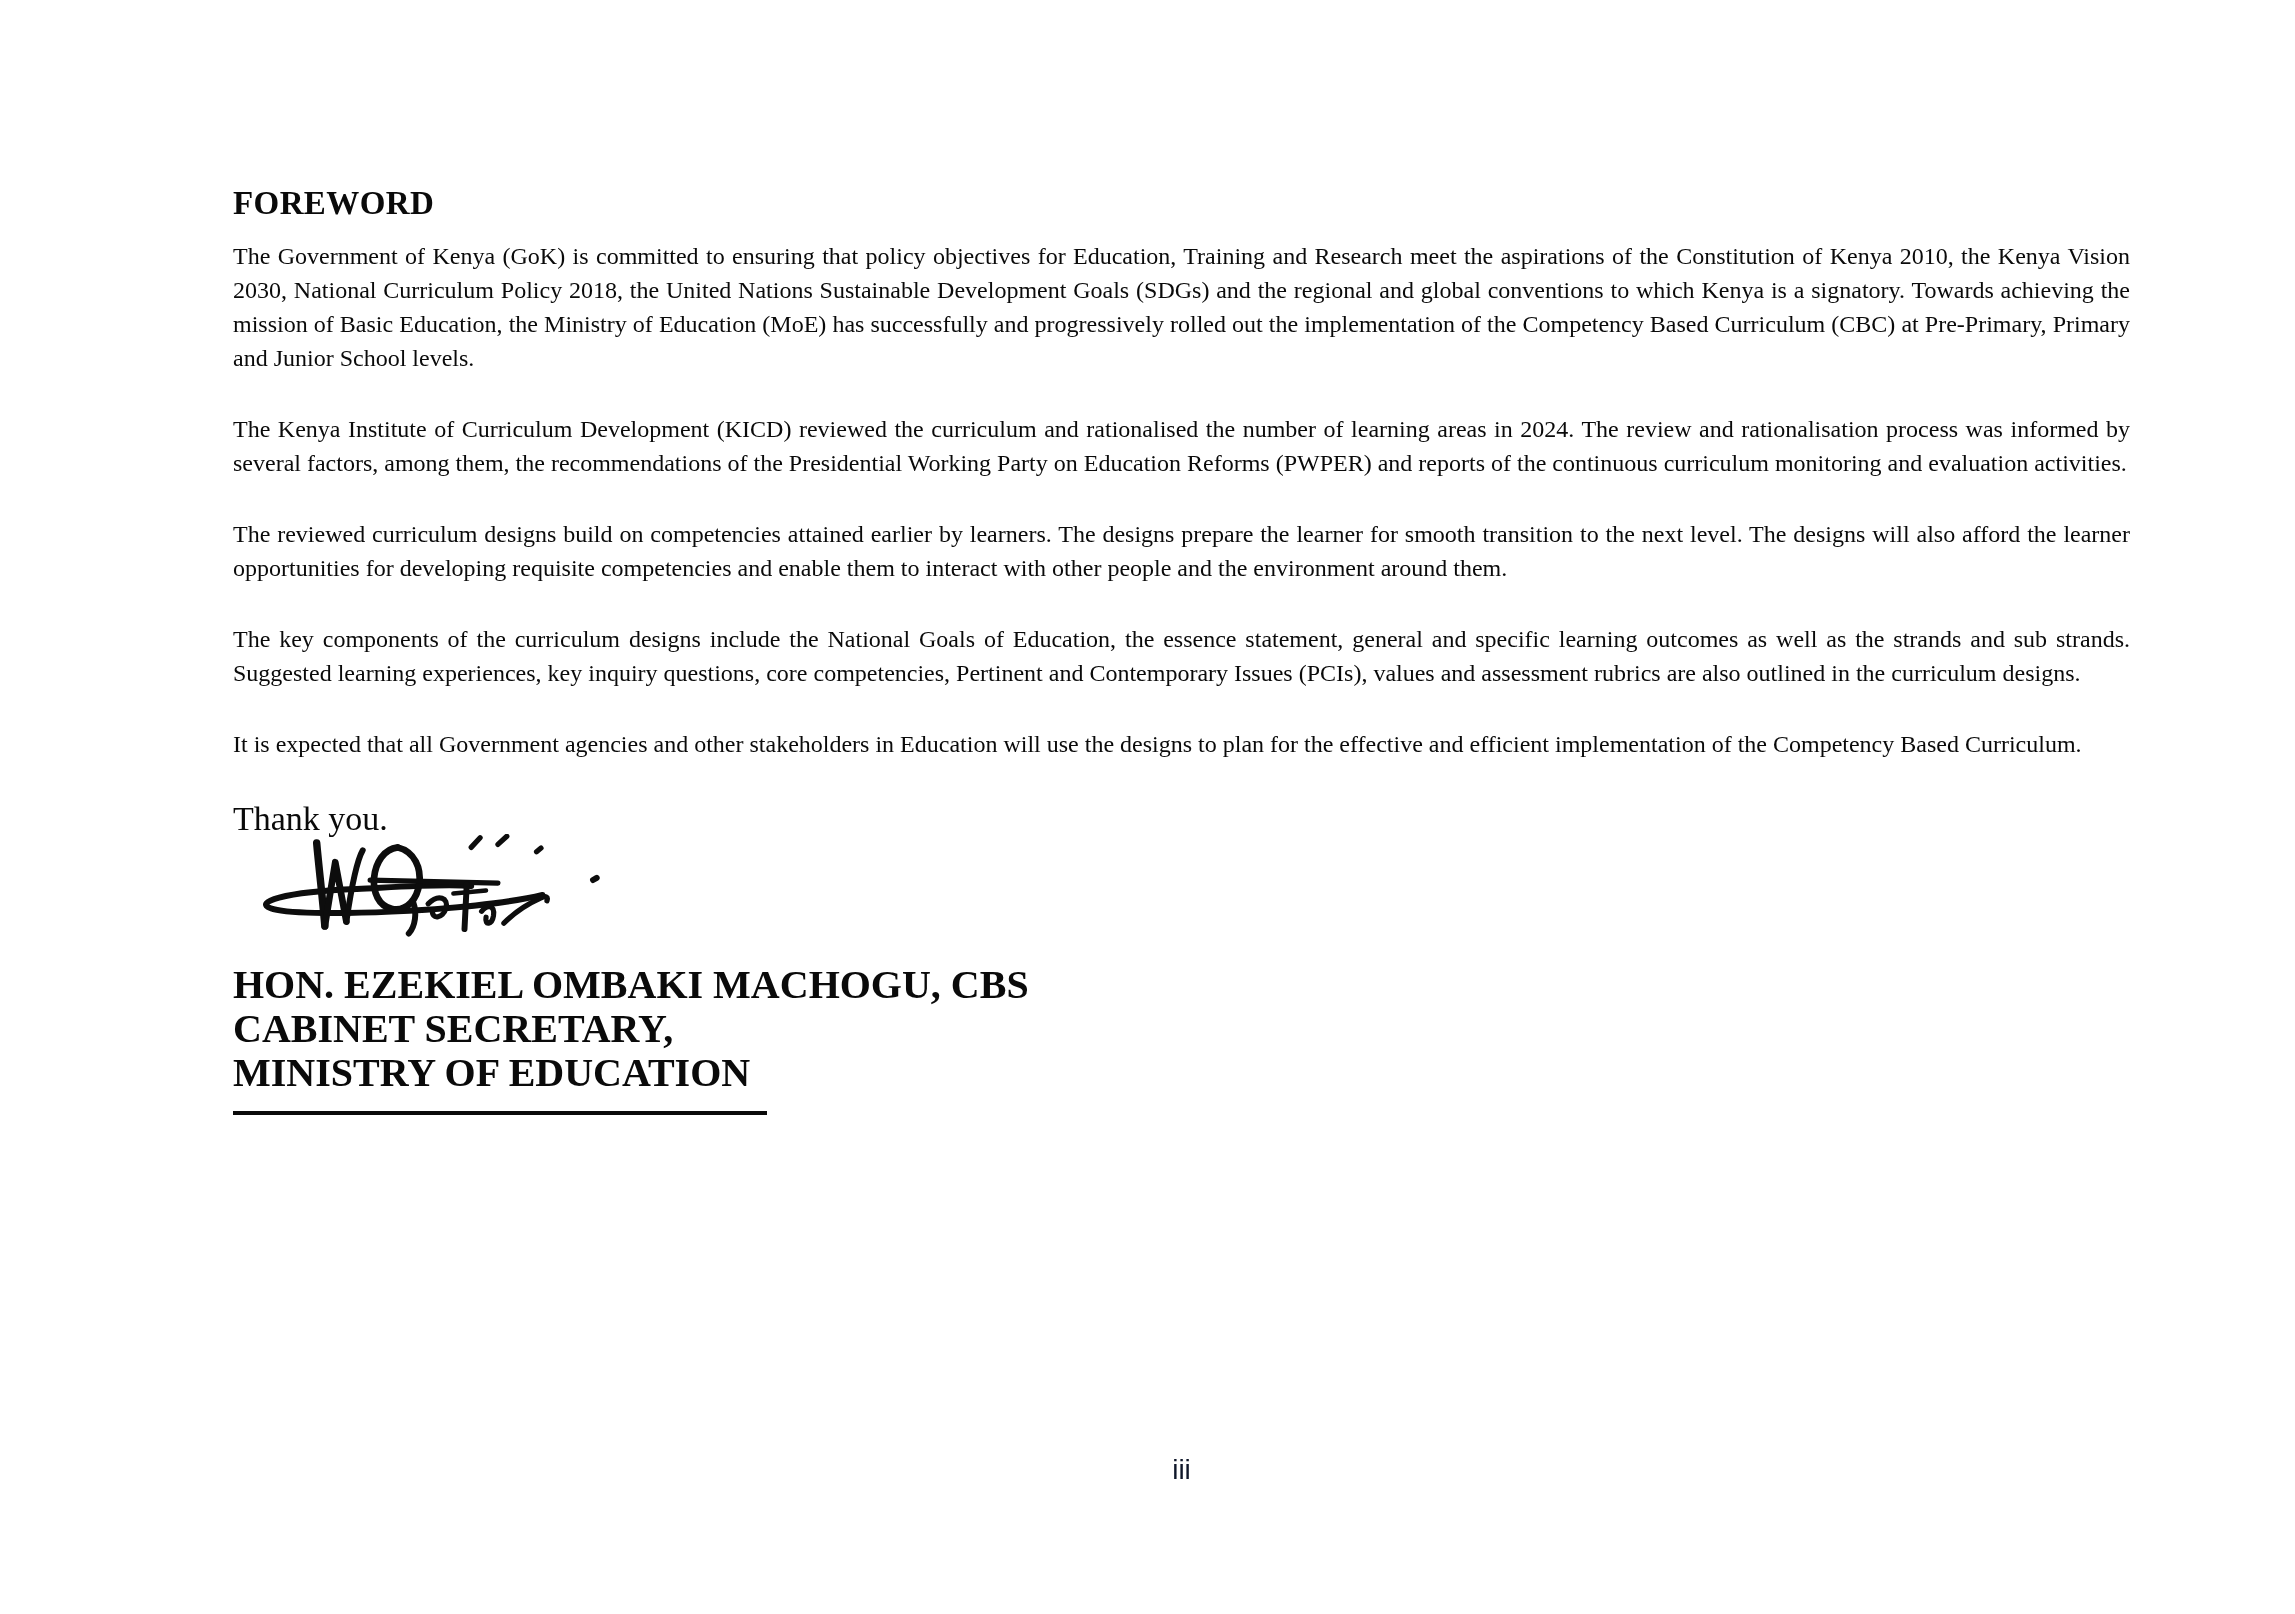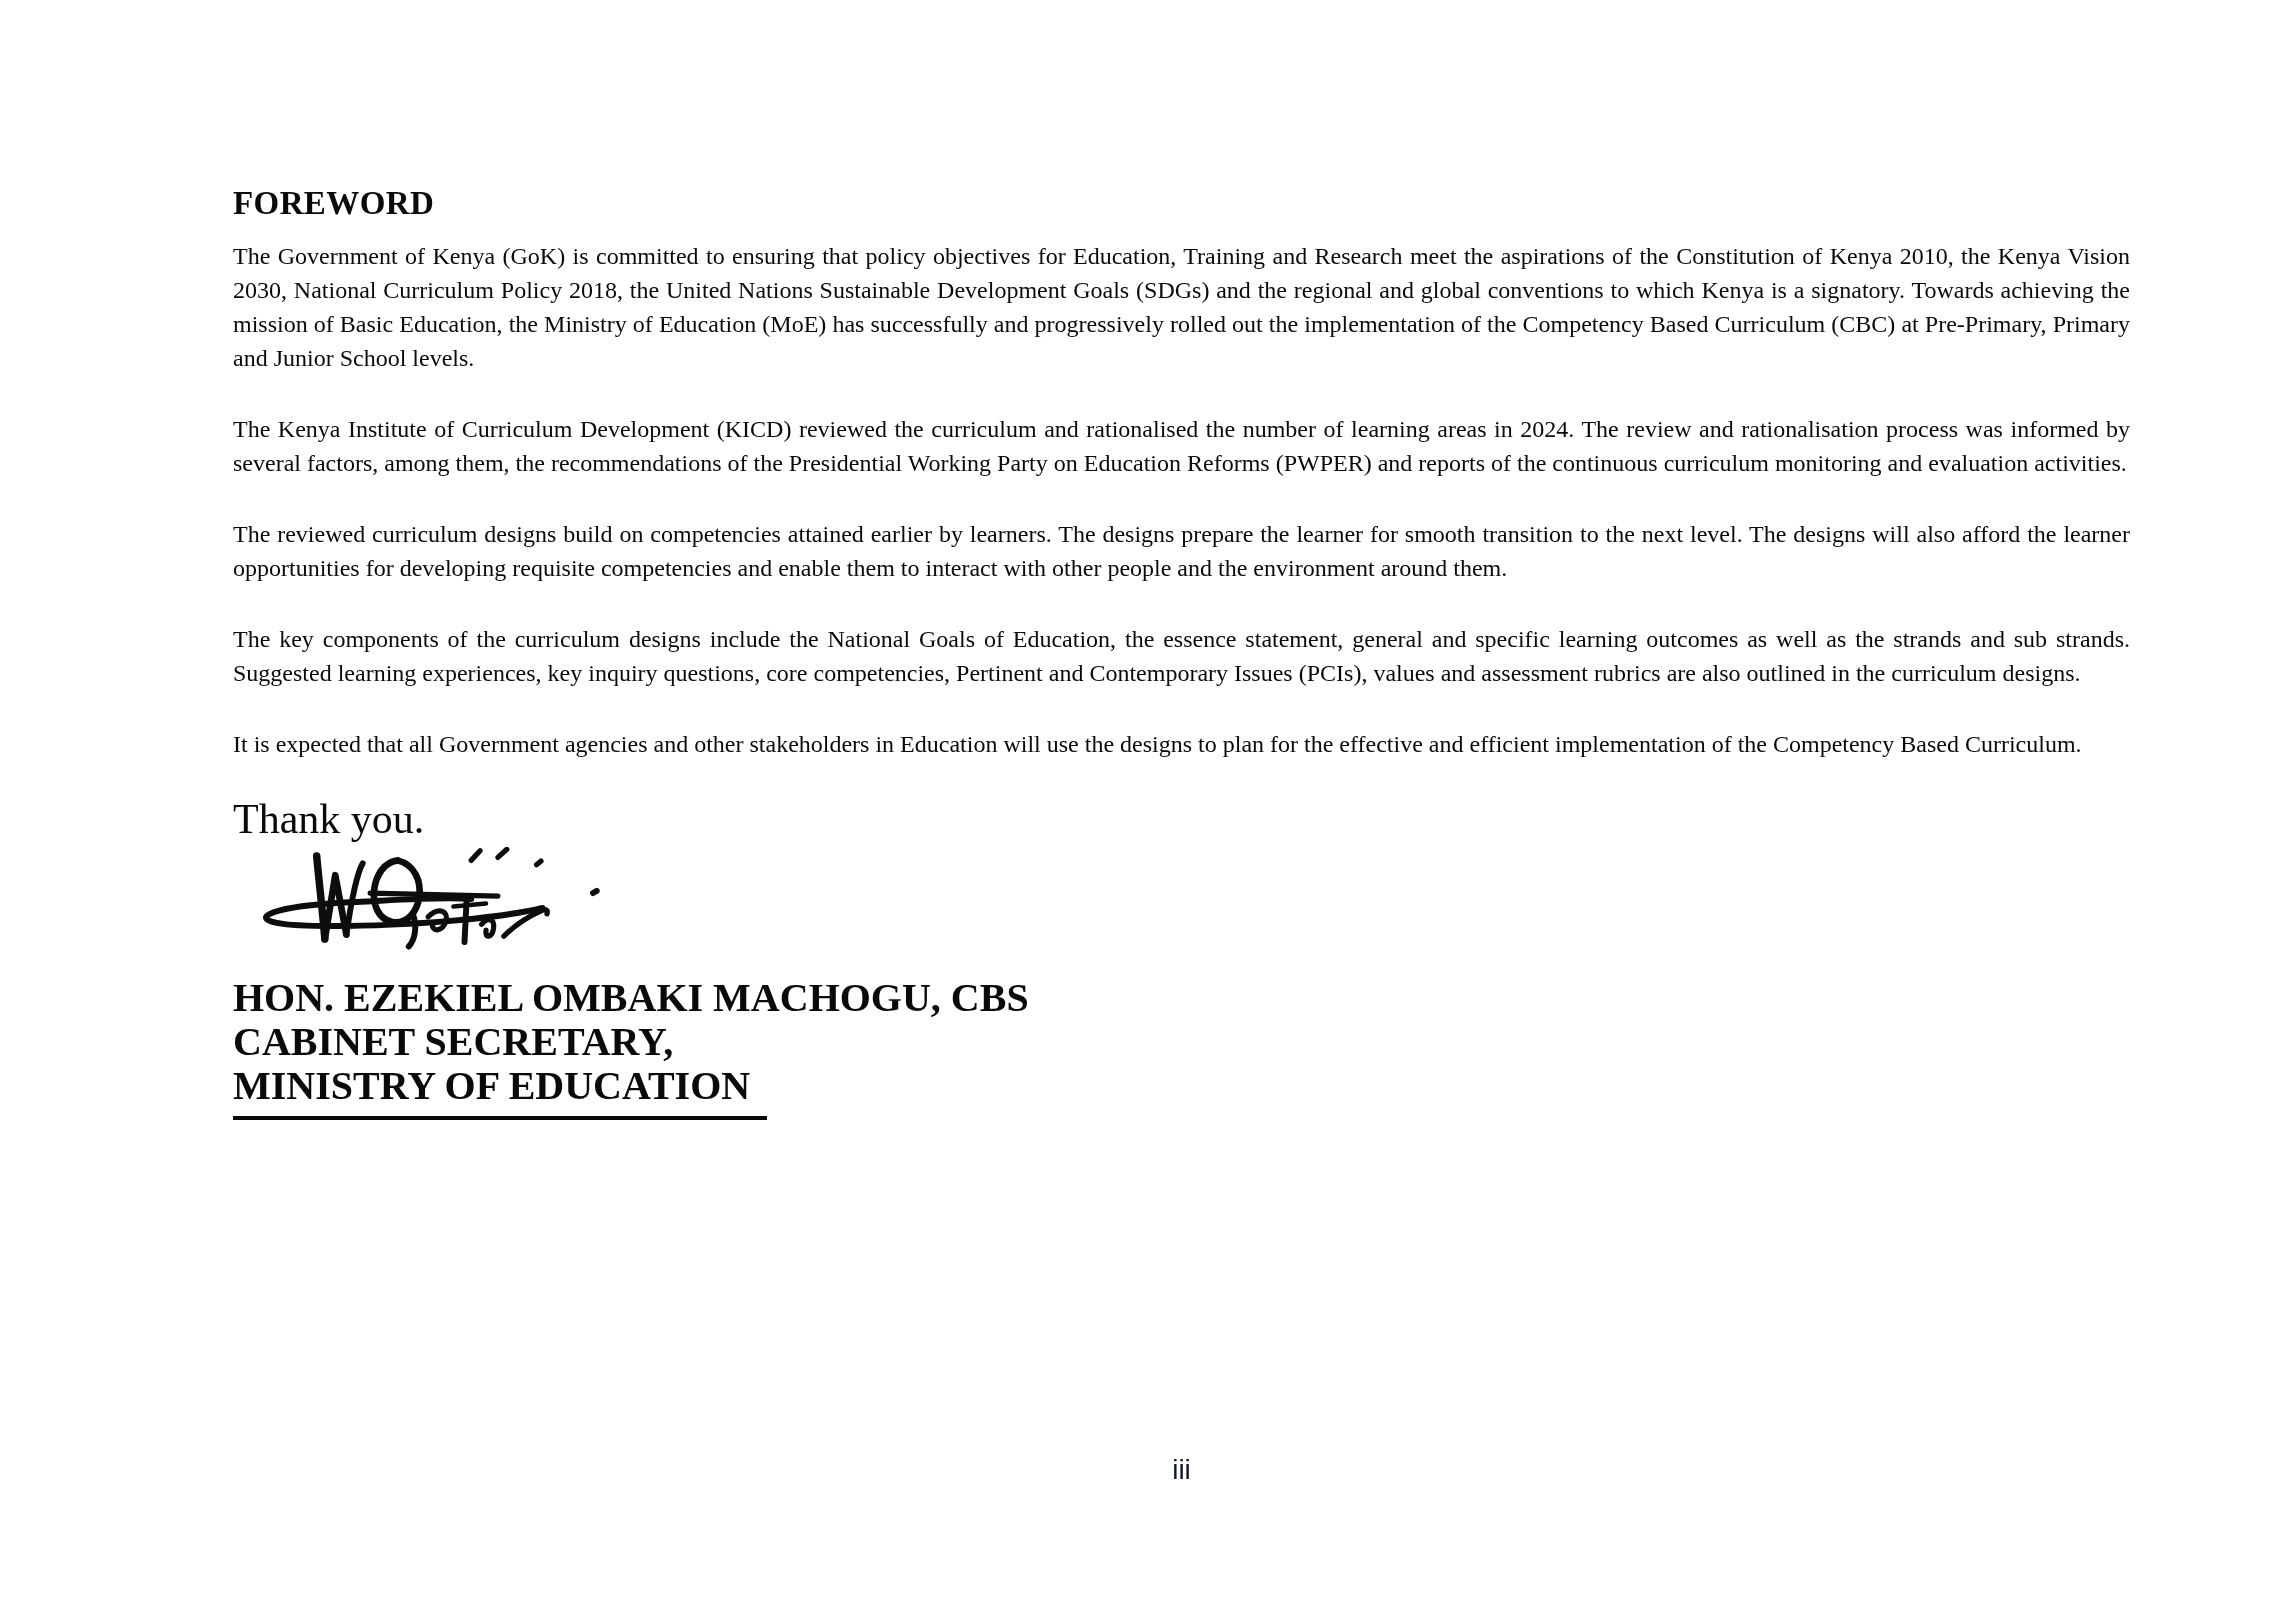--- a/index.html
+++ b/index.html
@@ -26,40 +26,40 @@
     letter-spacing: 0.4px;
     margin-bottom: 17px;
   }
   .body-para {
     font-size: 24px;
     line-height: 34px;
     text-align: justify;
     margin-bottom: 37px;
   }
   .closing {
-    font-size: 42px;
+    font-size: 34px;
     line-height: 42px;
-    margin-bottom: 13px;
+    margin-bottom: 0;
   }
   .signature-wrap {
     margin: -6.2px 0 3.1px 3.1px;
     height: 104px;
   }
   .signature-wrap svg { display: block; }
   .sig-block {
     font-size: 40px;
     font-weight: bold;
     line-height: 44px;
     margin-top: 25px;
   }
   .sig-ministry {
     display: inline-block;
     border-bottom: 4.7px solid #0a0a0a;
     padding-right: 17px;
-    padding-bottom: 8px;
+    padding-bottom: 16px;
   }
   .page-number {
     position: absolute;
     left: 233px;
     width: 1897px;
     top: 1454px;
     text-align: center;
     font-family: "Liberation Sans", "DejaVu Sans", sans-serif;
     font-size: 28px;
     color: #0f172a;

